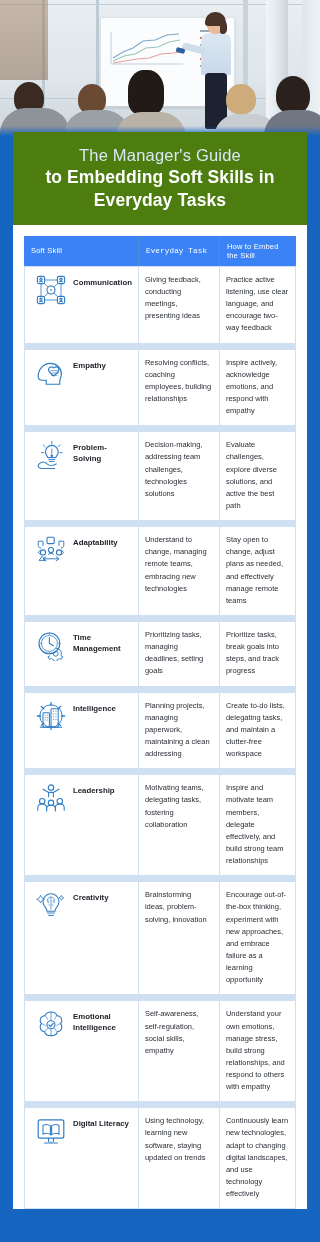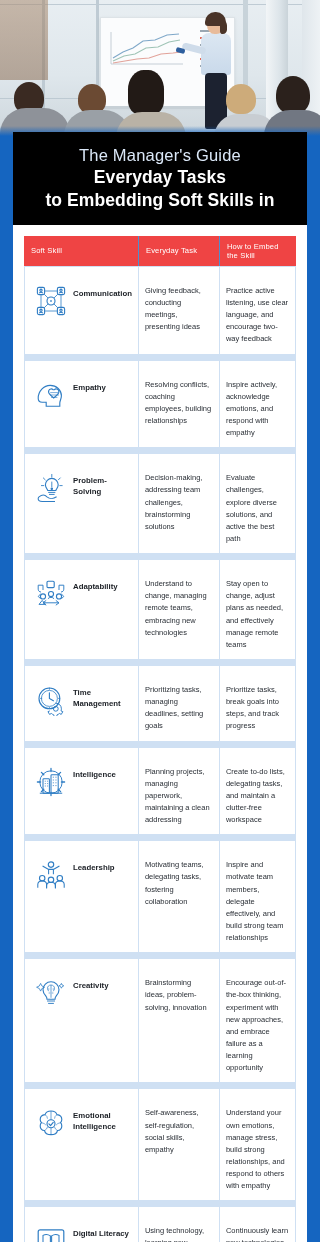--- a/index.html
+++ b/index.html
@@ -105,21 +105,21 @@
   .aud .s { position:absolute; bottom: -2px; border-radius: 26px 26px 0 0; }
   .hero-fade {
     position:absolute; left:0; right:0; bottom:0; height: 10px;
     background: linear-gradient(180deg, rgba(21,101,192,0), #1565c0);
   }
 
   
   .title-band {
     position: relative;
     margin: 0 13px;
-    background: #000000;
+    background: #4d7c0f;
     padding: 13px 14px 14px;
     text-align: center;
     margin-top: -4px;
   }
   .title-l1 {
     color: #dbe8f8; font-size: 16.5px; font-weight: 400; letter-spacing: .2px;
     line-height: 1.28;
   }
   .title-l2 {
     color: #ffffff; font-size: 17.5px; font-weight: 700; line-height: 1.28;
@@ -133,41 +133,41 @@
     padding: 11px 11px 0;
   }
   .intro {
     font-size: 8.4px; line-height: 1.62; color: #2a2f36;
     padding: 3px 2px 11px;
   }
 
   
   table.skills { width: 100%; border-collapse: separate; border-spacing: 0; }
   table.skills thead th {
-    background: #ef4444; color: #ffffff; font-size: 7.6px; font-weight: 400;
+    background: #3b82f6; color: #ffffff; font-size: 7.6px; font-weight: 400;
     text-align: left; padding: 6px 7px; letter-spacing: .15px;
     border-right: 1px solid #4f8ed0;
   }
   table.skills thead th:last-child { border-right: 0; }
   th.c-skill { width: 40%; }
-  th.c-task  { width: 31%; }
+  th.c-task  { width: 31%; font-family: Liberation Mono, monospace; }
   th.c-embed { width: 29%; }
 
   tr.row-gap td { height: 5px; padding: 0; background: #cfe0f3; border: 0; }
 
   td.cell {
     background: #ffffff;
     border-top: 1px solid #cfe0f3;
     border-bottom: 1px solid #cfe0f3;
     border-right: 1px solid #cfe0f3;
     vertical-align: top;
     font-size: 7.5px;
     line-height: 1.62;
     color: #2a2f36;
-    padding: 18px 6px 8px;
+    padding: 7px 6px 8px;
   }
   td.cell:first-child { border-left: 1px solid #cfe0f3; }
 
   .skill-cell { display: flex; align-items: flex-start; gap: 6px; padding-left: 4px; }
   .skill-icon { flex: 0 0 32px; width: 32px; height: 32px; }
   .skill-icon svg { width: 32px; height: 32px; display: block; }
   .skill-name {
     font-size: 7.8px; font-weight: 700; color: #1b1f25; line-height: 1.35;
     padding-top: 4px;
   }
@@ -230,22 +230,22 @@
     <div class="aud" style="left:272px;width:56px;height:66px;">
       <div class="h" style="left:4px;width:34px;height:38px;background:#2b211c;"></div>
       <div class="s" style="left:-8px;width:66px;height:28px;background:#717782;"></div>
     </div>
 
     <div class="hero-fade"></div>
   </div>
 
   <div class="title-band">
     <div class="title-l1">The Manager's Guide</div>
+    <div class="title-l2">to Embedding Soft Skills in</div>
     <div class="title-l2">Everyday Tasks</div>
-    <div class="title-l2">to Embedding Soft Skills in</div>
   </div>
 
   <div class="body-wrap">
 
     <table class="skills">
       <thead>
         <tr>
           <th class="c-skill">Soft Skill</th>
           <th class="c-task">Everyday Task</th>
           <th class="c-embed">How to Embed the Skill</th>
@@ -313,21 +313,21 @@
                     <path d="M21 12v7" stroke-width="1.1"></path>
                     <circle cx="21" cy="21" r=".9" fill="#2f7dc4"></circle>
     <path d="M21 3v3.4M31.6 7.4l-2.4 2.4M10.4 7.4l2.4 2.4M34 17h-3M11 17H8" stroke-width="1.1" stroke-linecap="round"></path>
     <path d="M5 31c4-3 7-3 10 0 3 2.8 8 2.8 12 0" stroke-width="1.3"></path>
     <path d="M5 31c-1.4 1.4-1.4 3.4 0 4.8 1 1 2.4 1.2 4 1.2h16" stroke-width="1.3"></path>
                   </svg>
                 </span>
                 <span class="skill-name">Problem-Solving</span>
               </div>
             </td>
-            <td class="cell">Decision-making, addressing team challenges, brainstorming solutions</td>
+            <td class="cell">Decision-making, addressing team challenges, technologies solutions</td>
             <td class="cell">Evaluate challenges, explore diverse solutions, and active the best path</td>
           </tr>
           <tr class="row-gap">
             <td colspan="3"></td>
           </tr>
           <tr>
             <td class="cell">
               <div class="skill-cell">
                 <span class="skill-icon">
                   <svg viewBox="0 0 40 40" fill="none" stroke="#2f7dc4" stroke-width="1.4">

